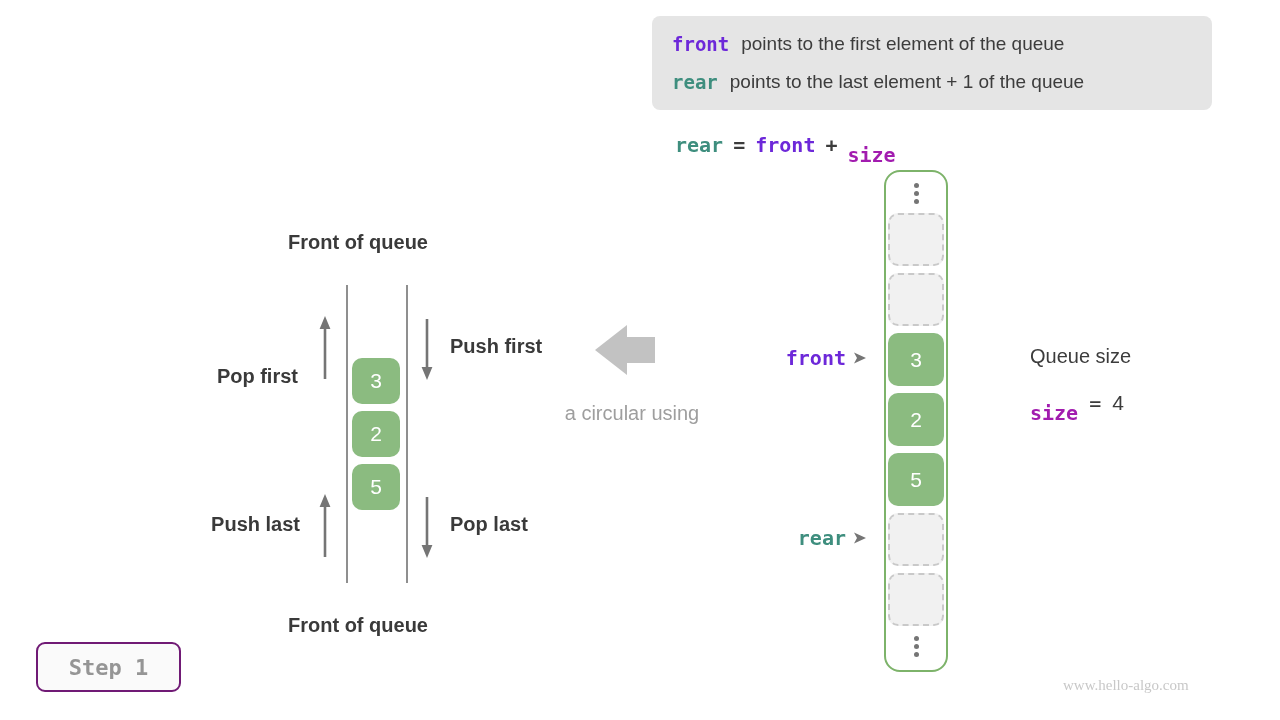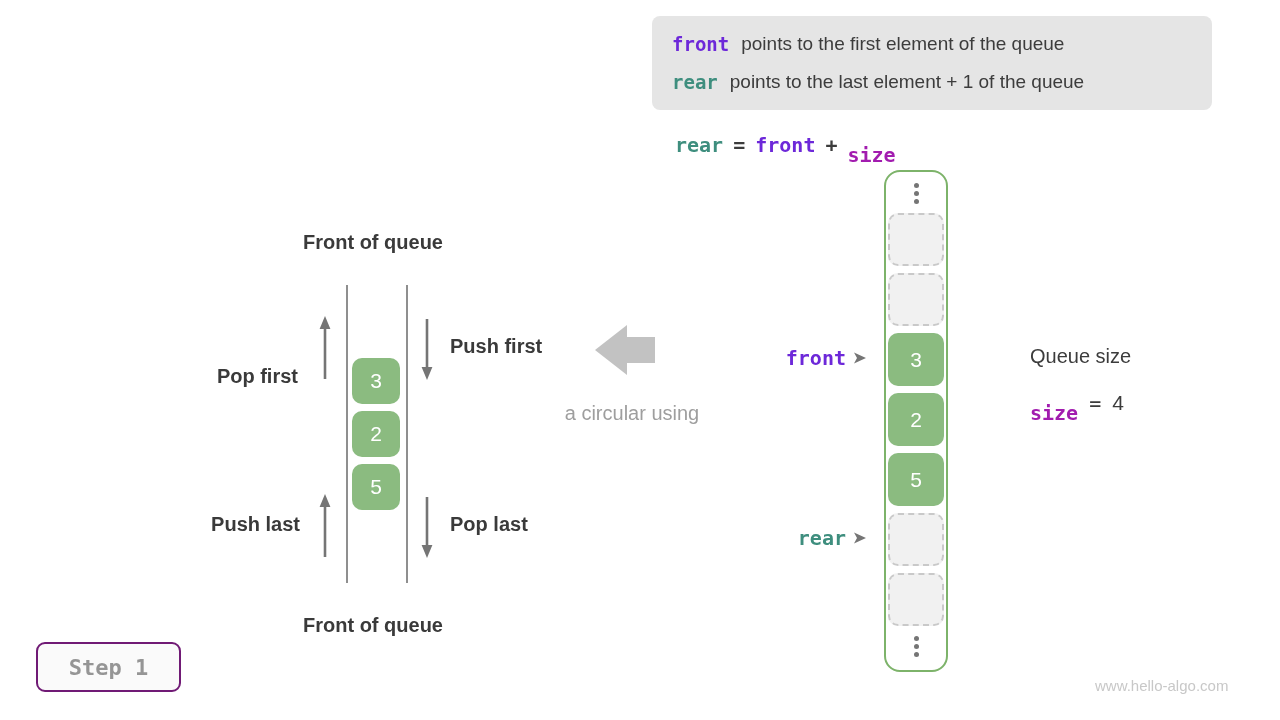--- a/index.html
+++ b/index.html
@@ -24,21 +24,21 @@
 
   
   .equation{
     left:675px;top:123px;display:flex;align-items:center;gap:10px;
     font-size:20px;
   }
   .equation span{font-family:"DejaVu Sans Mono", monospace;font-weight:bold;}
   .equation .op{color:#3c3c3c;}
 
   
-  .queue-heading{font-weight:bold;font-size:20px;text-align:center;width:170px;color:#3a3a3a;}
+  .queue-heading{font-weight:bold;font-size:20px;width:170px;color:#3a3a3a;}
   .front-heading{left:288px;top:231px;}
   .rear-heading{left:288px;top:614px;}
   .channel-line{width:2px;height:298px;background:#8f8f8f;top:285px;}
   .line-left{left:346px;}
   .line-right{left:406px;}
   .stack{left:352px;top:358px;display:flex;flex-direction:column;gap:7px;}
   .stack .cell-filled{width:48px;height:46px;}
   .op-label{font-weight:bold;font-size:20px;color:#3a3a3a;white-space:nowrap;}
   .lbl-pop-first{left:188px;top:335px;width:110px;text-align:right;margin-top:30px;}
   .lbl-push-first{left:450px;top:335px;text-align:right;}
@@ -88,22 +88,22 @@
   
   .step-badge{
     left:36px;top:642px;width:145px;height:50px;box-sizing:border-box;
     border:2px solid #701a75;border-radius:9px;background:#fafafa;
     display:flex;align-items:center;justify-content:center;
     font-family:"DejaVu Sans Mono", monospace;font-weight:bold;
     font-size:22px;color:#959595;
   }
 
   
-  .watermark{left:1063px;top:677px;font-family:Liberation Sans, sans-serif;
-    font-size:15px;color:#c8c8c8;margin-left:32px;}
+  .watermark{left:1063px;top:677px;font-family:Liberation Serif, serif;
+    font-size:15px;color:#c8c8c8;}
 </style>
 </head>
 <body>
 
 <div id="stage">
 
   <div class="abs info-box">
     <div class="info-line">
       <span class="mono c-front">front</span>
       <span>points to the first element of the queue</span>

